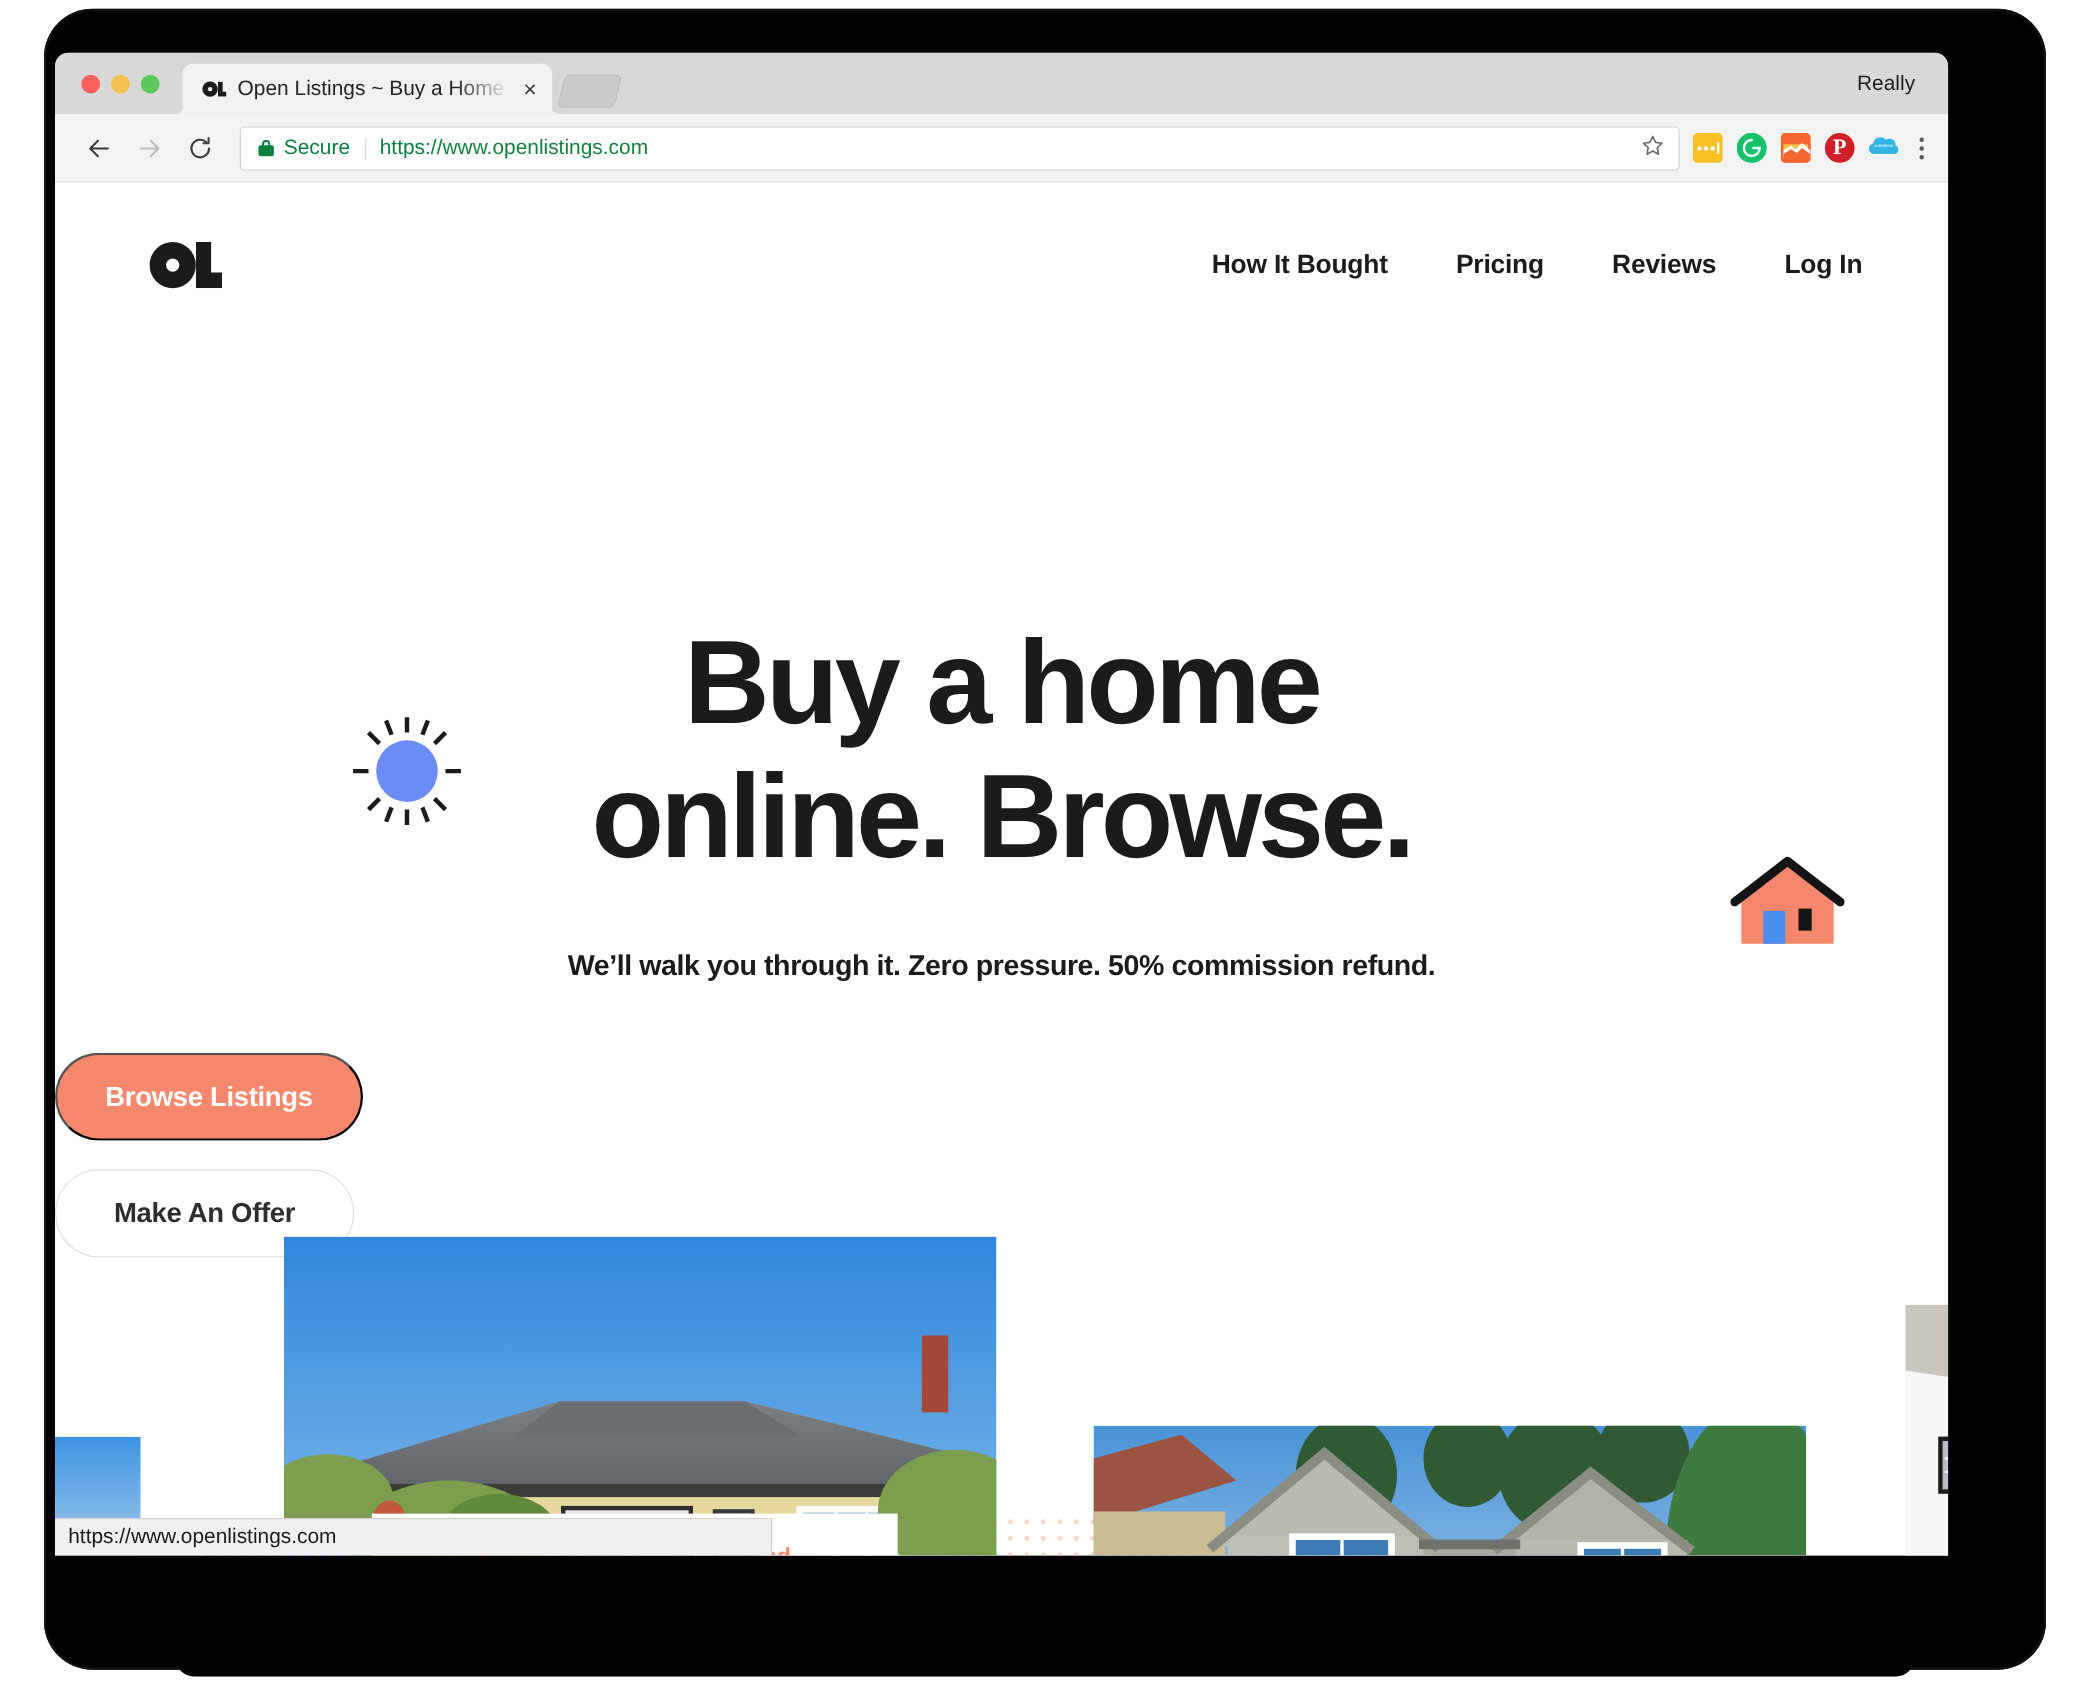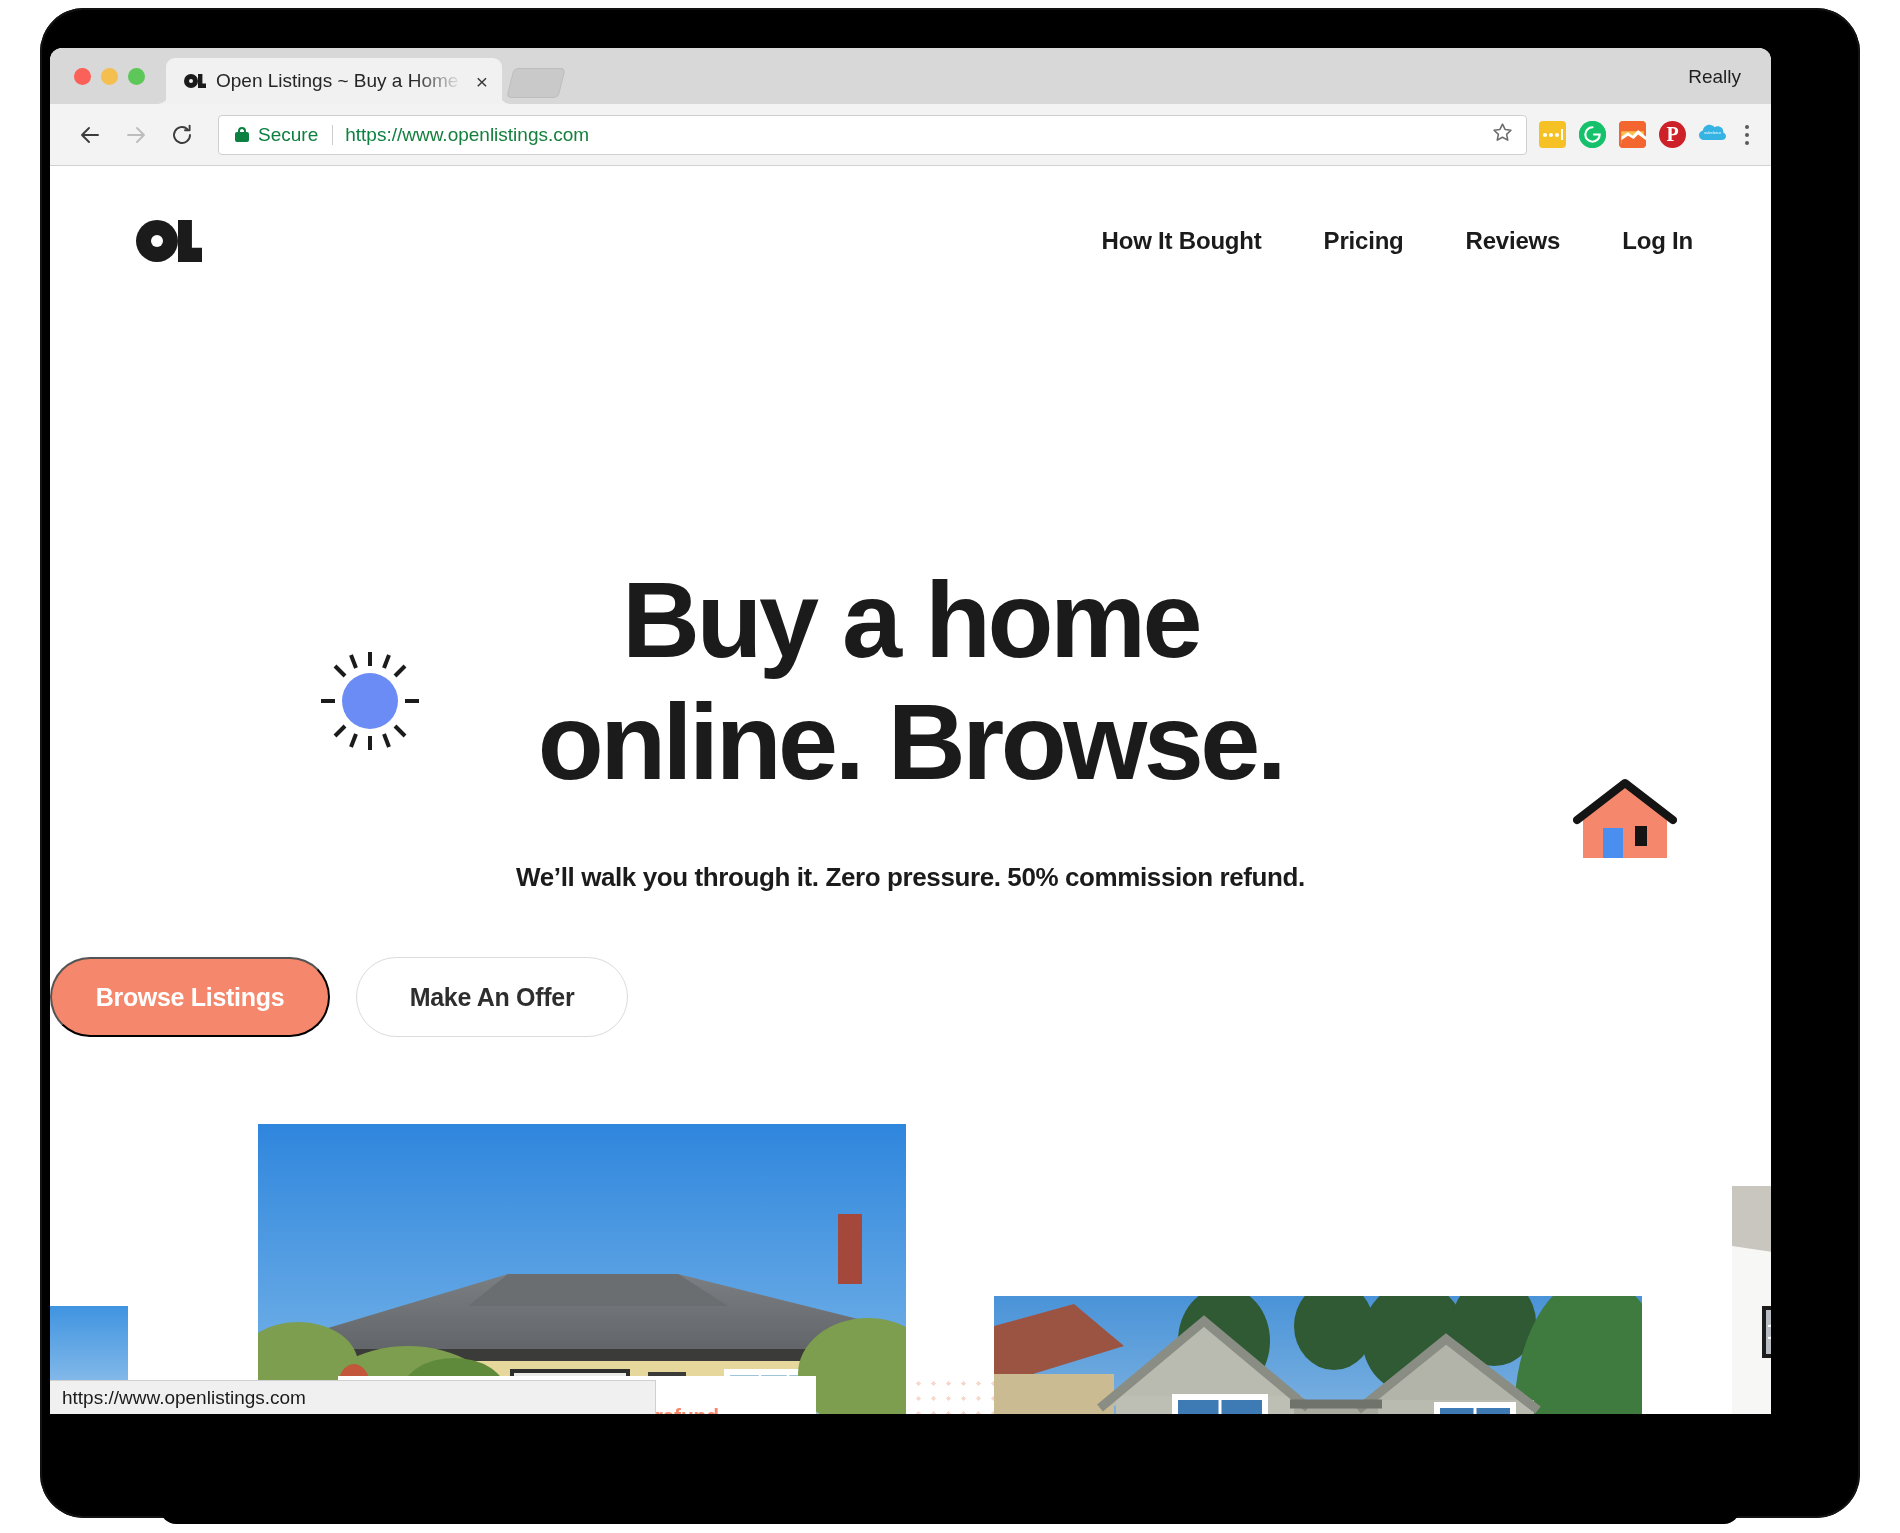--- a/index.html
+++ b/index.html
@@ -280,22 +280,23 @@
   .subhead {
     margin-top: 66px;
     font-size: 26px;
     font-weight: bold;
     color: #1b1b1b;
     letter-spacing: -0.4px;
   }
   .cta-row {
     margin-top: 64px;
     display: flex;
-    justify-content: flex-start;
+    justify-content: center;
     gap: 26px;
+    flex-direction: column;
   }
   .btn {
     height: 80px;
     border-radius: 40px;
     display: flex; align-items: center; justify-content: center;
     font-size: 25px;
     font-weight: bold;
     letter-spacing: -0.3px;
   }
   .btn-primary {
@@ -346,21 +347,21 @@
     font-size: 21px;
     font-weight: bold;
     color: #f5886c;
     letter-spacing: -0.2px;
   }
 
   
   .statusbar {
     position: absolute;
     left: 0; bottom: 0;
-    width: 606px; height: 34px;
+    width: 652px; height: 34px;
     background: #f0f0f0;
     border: 1px solid #d0d0d0;
     border-left: none; border-bottom: none;
     display: flex; align-items: center;
     padding-left: 12px;
     font-size: 19px;
     color: #1b1b1b;
   }
 </style>
 </head>

